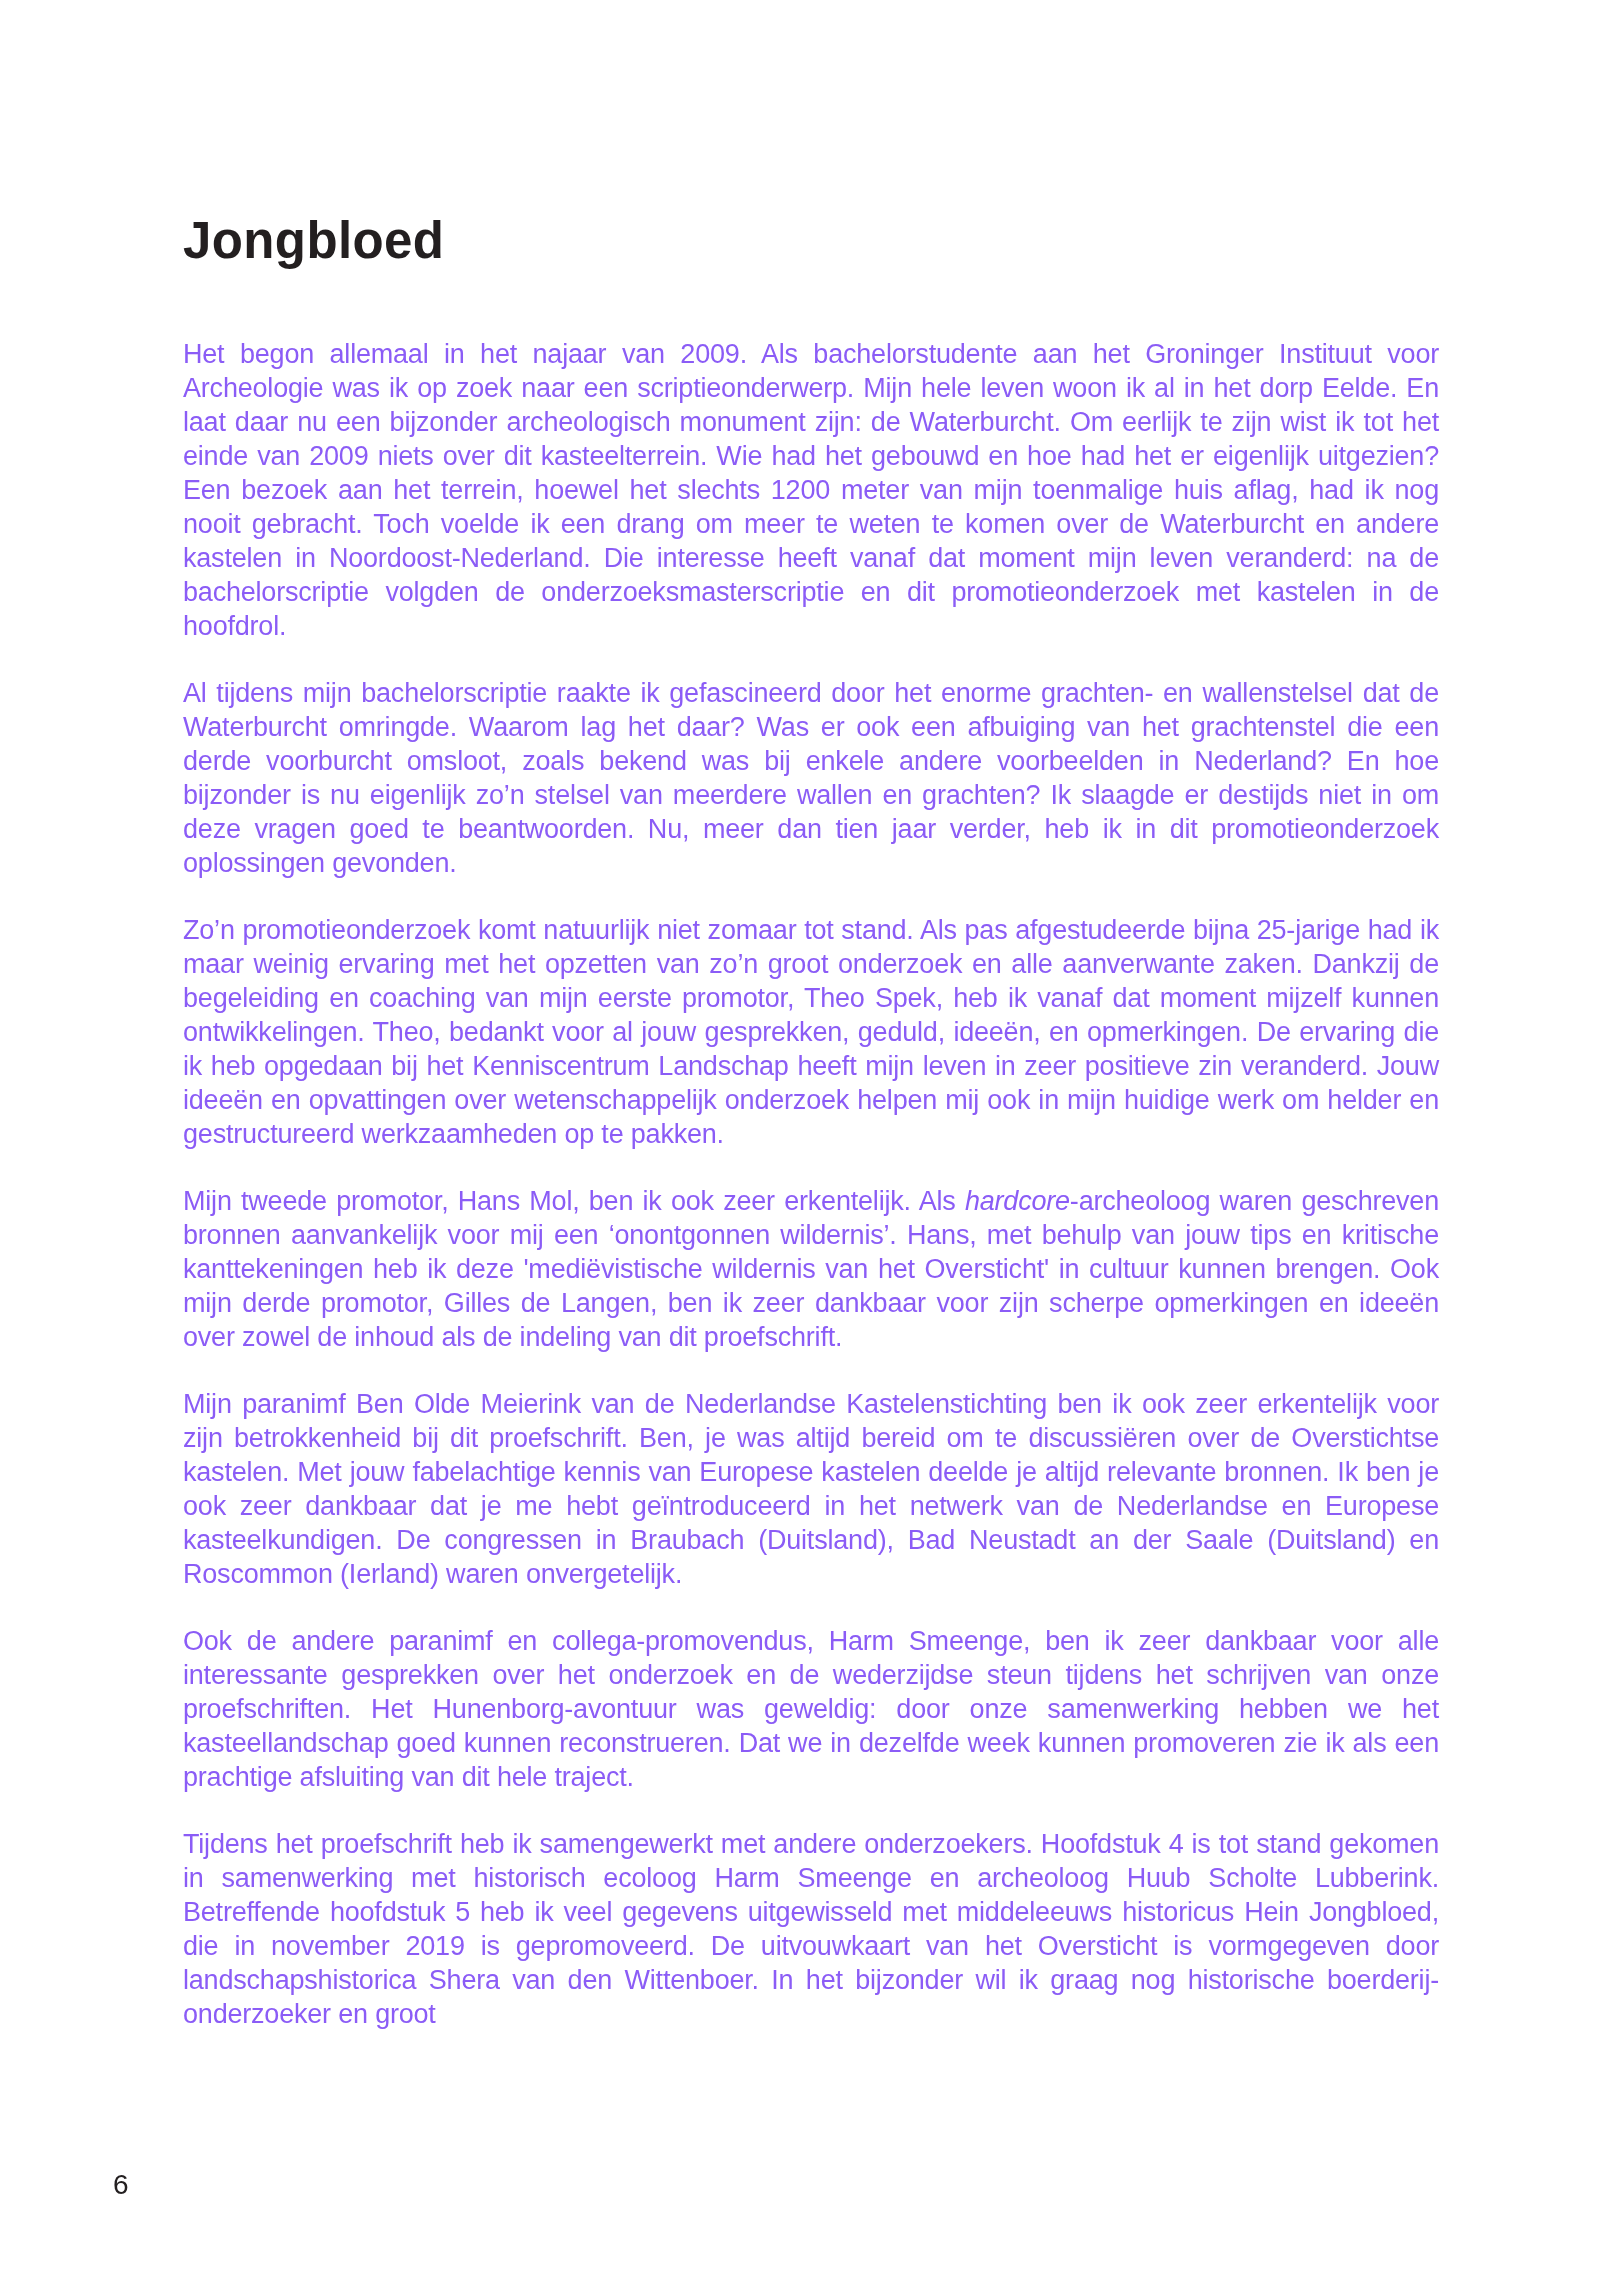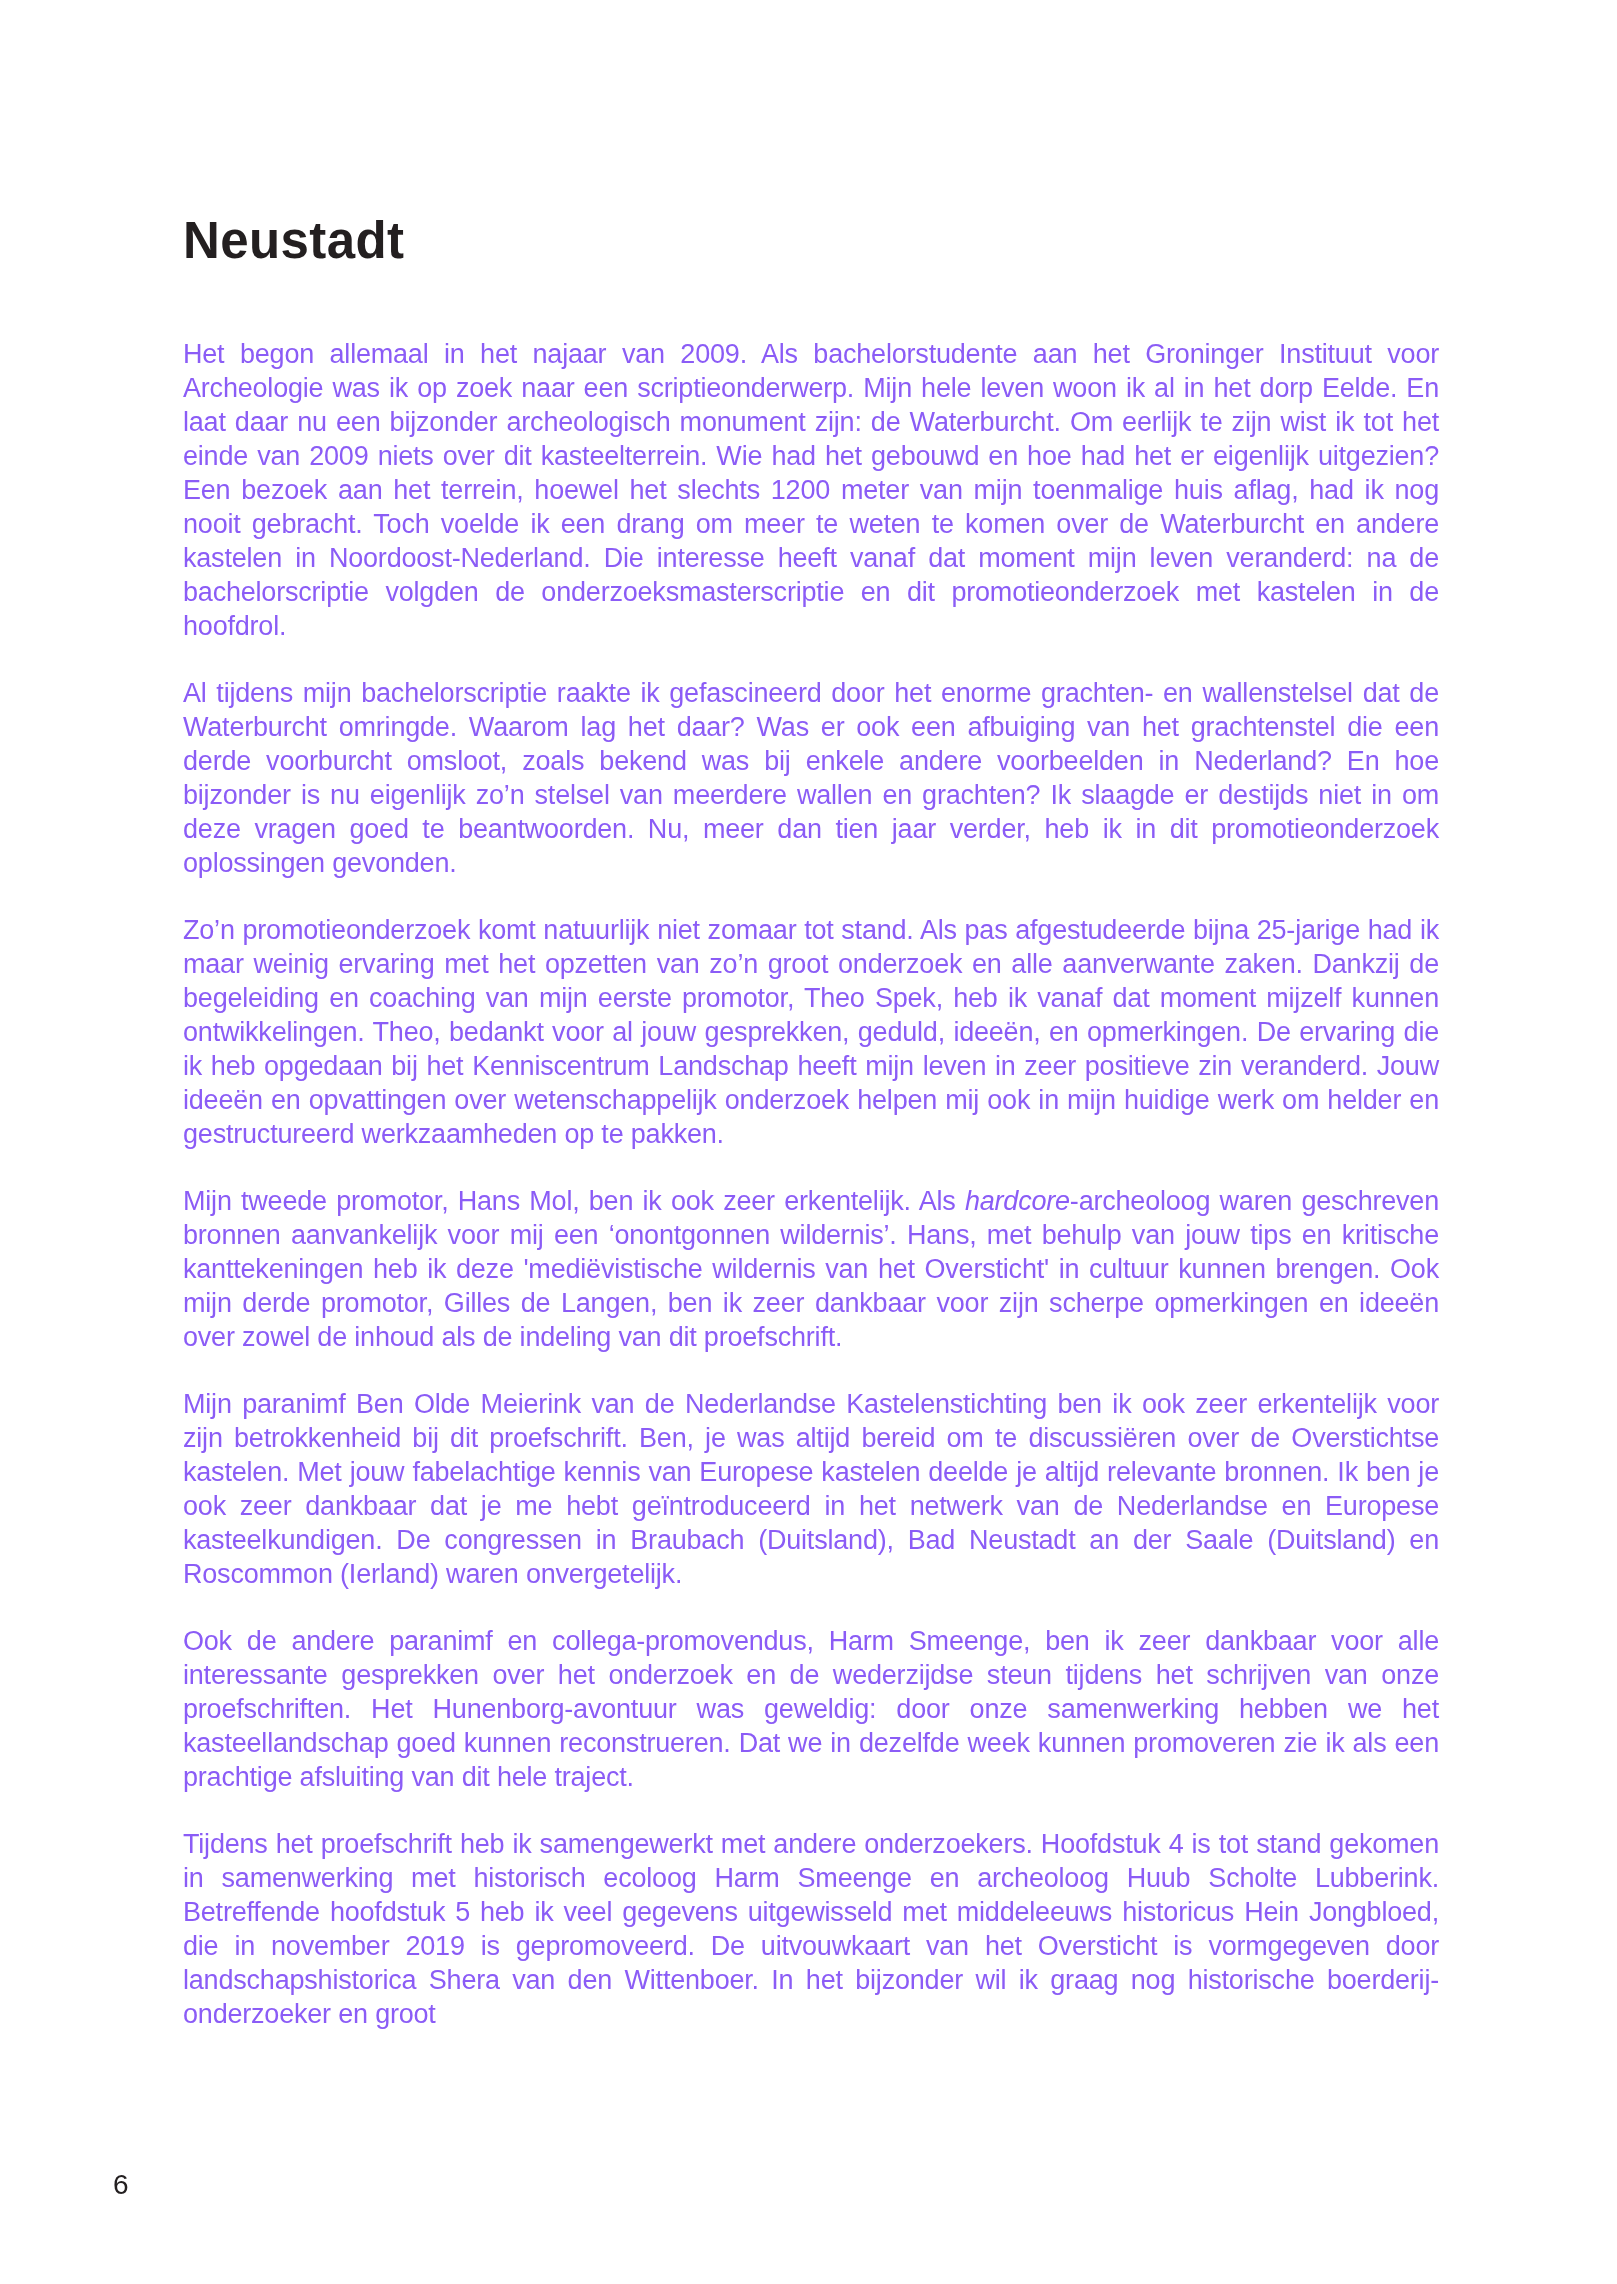--- a/index.html
+++ b/index.html
@@ -59,21 +59,21 @@
     line-height: 33px;
     font-weight: 400;
     color: #231f20;
   }
 </style>
 </head>
 <body>
 
 <div class="page">
   <div class="content">
-    <h1 class="title">Neustadt</h1>
+    <h1 class="title">Jongbloed</h1>
     <p class="para">Het begon allemaal in het najaar van 2009. Als bachelorstudente aan het Groninger Instituut voor Archeologie was ik op zoek naar een scriptieonderwerp. Mijn hele leven woon ik al in het dorp Eelde. En laat daar nu een bijzonder archeologisch monument zijn: de Waterburcht. Om eerlijk te zijn wist ik tot het einde van 2009 niets over dit kasteelterrein. Wie had het gebouwd en hoe had het er eigenlijk uitgezien? Een bezoek aan het terrein, hoewel het slechts 1200 meter van mijn toenmalige huis aflag, had ik nog nooit gebracht. Toch voelde ik een drang om meer te weten te komen over de Waterburcht en andere kastelen in Noordoost-Nederland. Die interesse heeft vanaf dat moment mijn leven veranderd: na de bachelorscriptie volgden de onderzoeksmasterscriptie en dit promotieonderzoek met kastelen in de hoofdrol.</p>
     <p class="para">Al tijdens mijn bachelorscriptie raakte ik gefascineerd door het enorme grachten- en wallenstelsel dat de Waterburcht omringde. Waarom lag het daar? Was er ook een afbuiging van het grachtenstel die een derde voorburcht omsloot, zoals bekend was bij enkele andere voorbeelden in Nederland? En hoe bijzonder is nu eigenlijk zo’n stelsel van meerdere wallen en grachten? Ik slaagde er destijds niet in om deze vragen goed te beantwoorden. Nu, meer dan tien jaar verder, heb ik in dit promotieonderzoek oplossingen gevonden.</p>
     <p class="para">Zo’n promotieonderzoek komt natuurlijk niet zomaar tot stand. Als pas afgestudeerde bijna 25-jarige had ik maar weinig ervaring met het opzetten van zo’n groot onderzoek en alle aanverwante zaken. Dankzij de begeleiding en coaching van mijn eerste promotor, Theo Spek, heb ik vanaf dat moment mijzelf kunnen ontwikkelingen. Theo, bedankt voor al jouw gesprekken, geduld, ideeën, en opmerkingen. De ervaring die ik heb opgedaan bij het Kenniscentrum Landschap heeft mijn leven in zeer positieve zin veranderd. Jouw ideeën en opvattingen over wetenschappelijk onderzoek helpen mij ook in mijn huidige werk om helder en gestructureerd werkzaamheden op te pakken.</p>
     <p class="para"><span>Mijn tweede promotor, Hans Mol, ben ik ook zeer erkentelijk. Als </span><em>hardcore</em><span>-archeoloog waren geschreven bronnen aanvankelijk voor mij een ‘onontgonnen wildernis’. Hans, met behulp van jouw tips en kritische kanttekeningen heb ik deze 'mediëvistische wildernis van het Oversticht' in cultuur kunnen brengen. Ook mijn derde promotor, Gilles de Langen, ben ik zeer dankbaar voor zijn scherpe opmerkingen en ideeën over zowel de inhoud als de indeling van dit proefschrift.</span></p>
     <p class="para">Mijn paranimf Ben Olde Meierink van de Nederlandse Kastelenstichting ben ik ook zeer erkentelijk voor zijn betrokkenheid bij dit proefschrift. Ben, je was altijd bereid om te discussiëren over de Overstichtse kastelen. Met jouw fabelachtige kennis van Europese kastelen deelde je altijd relevante bronnen. Ik ben je ook zeer dankbaar dat je me hebt geïntroduceerd in het netwerk van de Nederlandse en Europese kasteelkundigen.  De congressen in Braubach (Duitsland), Bad Neustadt an der Saale (Duitsland) en Roscommon (Ierland) waren onvergetelijk.</p>
     <p class="para">Ook de andere paranimf en collega-promovendus, Harm Smeenge, ben ik zeer dankbaar voor alle interessante gesprekken over het onderzoek en de wederzijdse steun tijdens het schrijven van onze proefschriften. Het Hunenborg-avontuur was geweldig: door onze samenwerking hebben we het kasteellandschap goed kunnen reconstrueren. Dat we in dezelfde week kunnen promoveren zie ik als een prachtige afsluiting van dit hele traject.</p>
     <p class="para">Tijdens het proefschrift heb ik samengewerkt met andere onderzoekers. Hoofdstuk 4 is tot stand gekomen in samenwerking met historisch ecoloog Harm Smeenge en archeoloog Huub Scholte Lubberink. Betreffende hoofdstuk 5 heb ik veel gegevens uitgewisseld met middeleeuws historicus Hein Jongbloed, die in november 2019 is gepromoveerd. De uitvouwkaart van het Oversticht is vormgegeven door landschapshistorica Shera van den Wittenboer. In het bijzonder wil ik graag nog historische boerderij-onderzoeker en groot</p>
   </div>
   <div class="page-number">6</div>
 </div>

